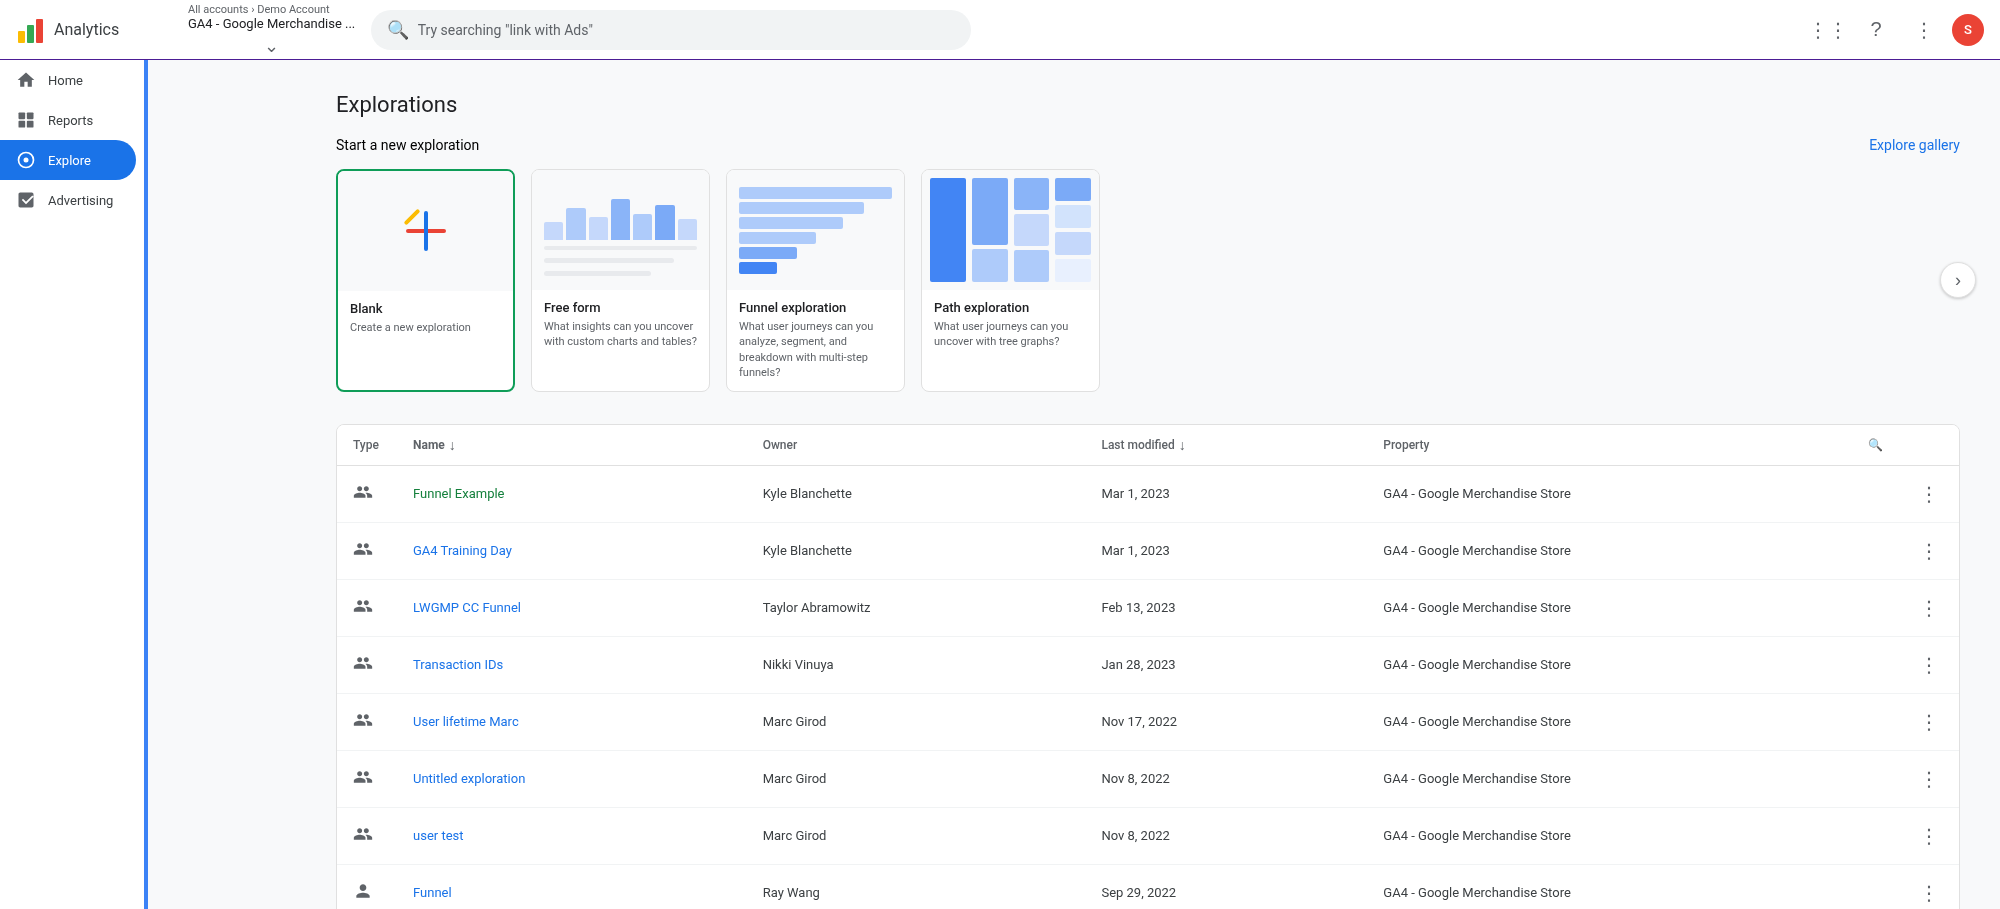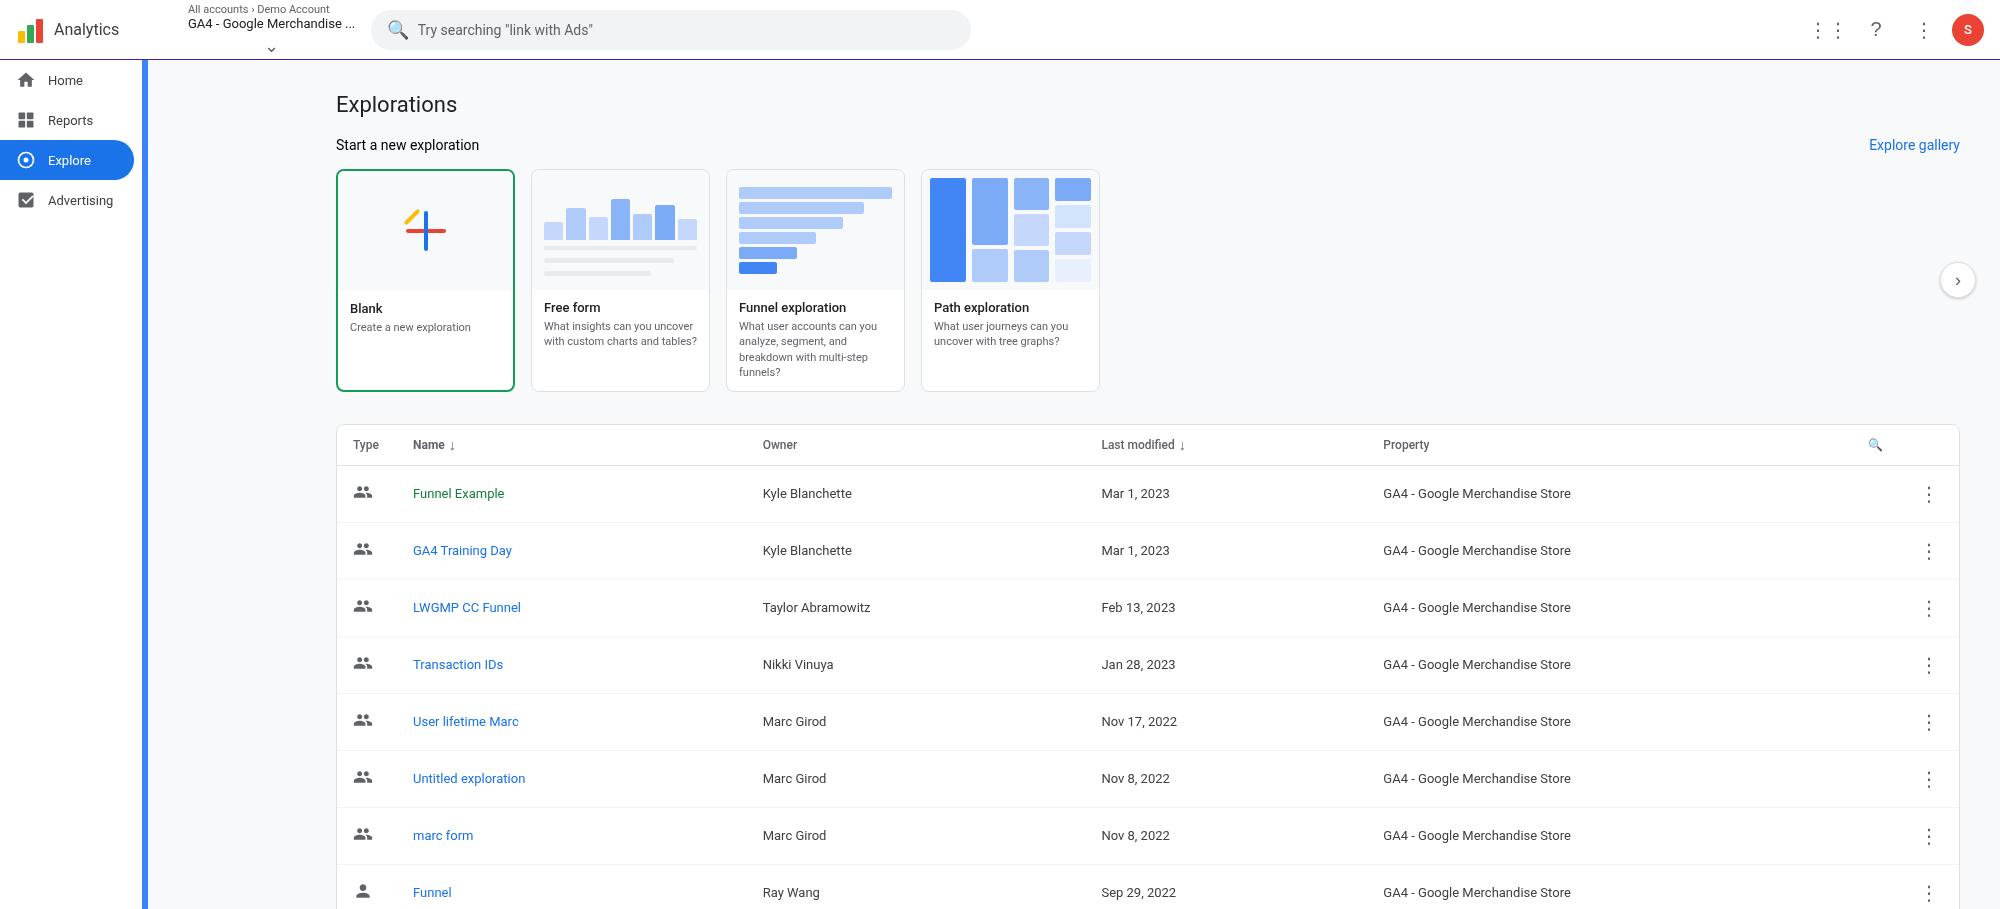--- a/index.html
+++ b/index.html
@@ -2,21 +2,21 @@
 <html><head>
   <meta charset="utf-8">
   <style>
     * { margin: 0; padding: 0; box-sizing: border-box; }
     body { font-family: 'Google Sans', Roboto, Arial, sans-serif; background: #f8f9fa; color: #202124; font-size: 14px; display: flex; height: 100vh; overflow: hidden; }
 
     
     #sidebar {
       width: 148px;
       background: #fff;
-      border-right: 6px solid #3b82f6;
+      border-right: 4px solid #3b82f6;
       display: flex;
       flex-direction: column;
       flex-shrink: 0;
       padding-top: 60px;
     }
     .sidebar-item {
       display: flex;
       align-items: center;
       gap: 12px;
       padding: 10px 16px;
@@ -284,21 +284,21 @@
           <div class="funnel-bar" style="width:100%;"></div>
           <div class="funnel-bar" style="width:82%;"></div>
           <div class="funnel-bar" style="width:68%;"></div>
           <div class="funnel-bar" style="width:50%;"></div>
           <div class="funnel-bar" style="width:38%;background:#7baaf7;"></div>
           <div class="funnel-bar" style="width:25%;background:#4285f4;"></div>
         </div>
       </div>
       <div class="card-info">
         <div class="card-title">Funnel exploration</div>
-        <div class="card-desc">What user accounts can you analyze, segment, and breakdown with multi-step funnels?</div>
+        <div class="card-desc">What user journeys can you analyze, segment, and breakdown with multi-step funnels?</div>
       </div>
     </div>
 
     <div class="template-card">
       <div class="card-preview">
         <div class="path-preview">
           <div class="path-col">
             <div class="path-block" style="flex:3;background:#4285f4;"></div>
           </div>
           <div class="path-col">
@@ -410,21 +410,21 @@
             <td style="color: rgb(26, 115, 232); cursor: pointer;">Untitled exploration</td>
             <td>Marc Girod</td>
             <td>Nov 8, 2022</td>
             <td>GA4 - Google Merchandise Store</td>
             <td><button class="more-btn">⋮</button></td>
           </tr>
           <tr>
             <td><svg width="20" height="20" viewBox="0 0 24 24" fill="none">
                 <path d="M16 11c1.66 0 2.99-1.34 2.99-3S17.66 5 16 5c-1.66 0-3 1.34-3 3s1.34 3 3 3zm-8 0c1.66 0 2.99-1.34 2.99-3S9.66 5 8 5C6.34 5 5 6.34 5 8s1.34 3 3 3zm0 2c-2.33 0-7 1.17-7 3.5V19h14v-2.5c0-2.33-4.67-3.5-7-3.5zm8 0c-.29 0-.62.02-.97.05 1.16.84 1.97 1.97 1.97 3.45V19h6v-2.5c0-2.33-4.67-3.5-7-3.5z" fill="#5f6368"></path>
               </svg></td>
-            <td style="color: rgb(26, 115, 232); cursor: pointer;">marc form</td>
+            <td style="color: rgb(26, 115, 232); cursor: pointer;">user test</td>
             <td>Marc Girod</td>
             <td>Nov 8, 2022</td>
             <td>GA4 - Google Merchandise Store</td>
             <td><button class="more-btn">⋮</button></td>
           </tr>
           <tr>
             <td><svg width="20" height="20" viewBox="0 0 24 24" fill="none">
                 <path d="M12 12c2.21 0 4-1.79 4-4s-1.79-4-4-4-4 1.79-4 4 1.79 4 4 4zm0 2c-2.67 0-8 1.34-8 4v2h16v-2c0-2.66-5.33-4-8-4z" fill="#5f6368"></path>
               </svg></td>
             <td style="color: rgb(26, 115, 232); cursor: pointer;">Funnel</td>

